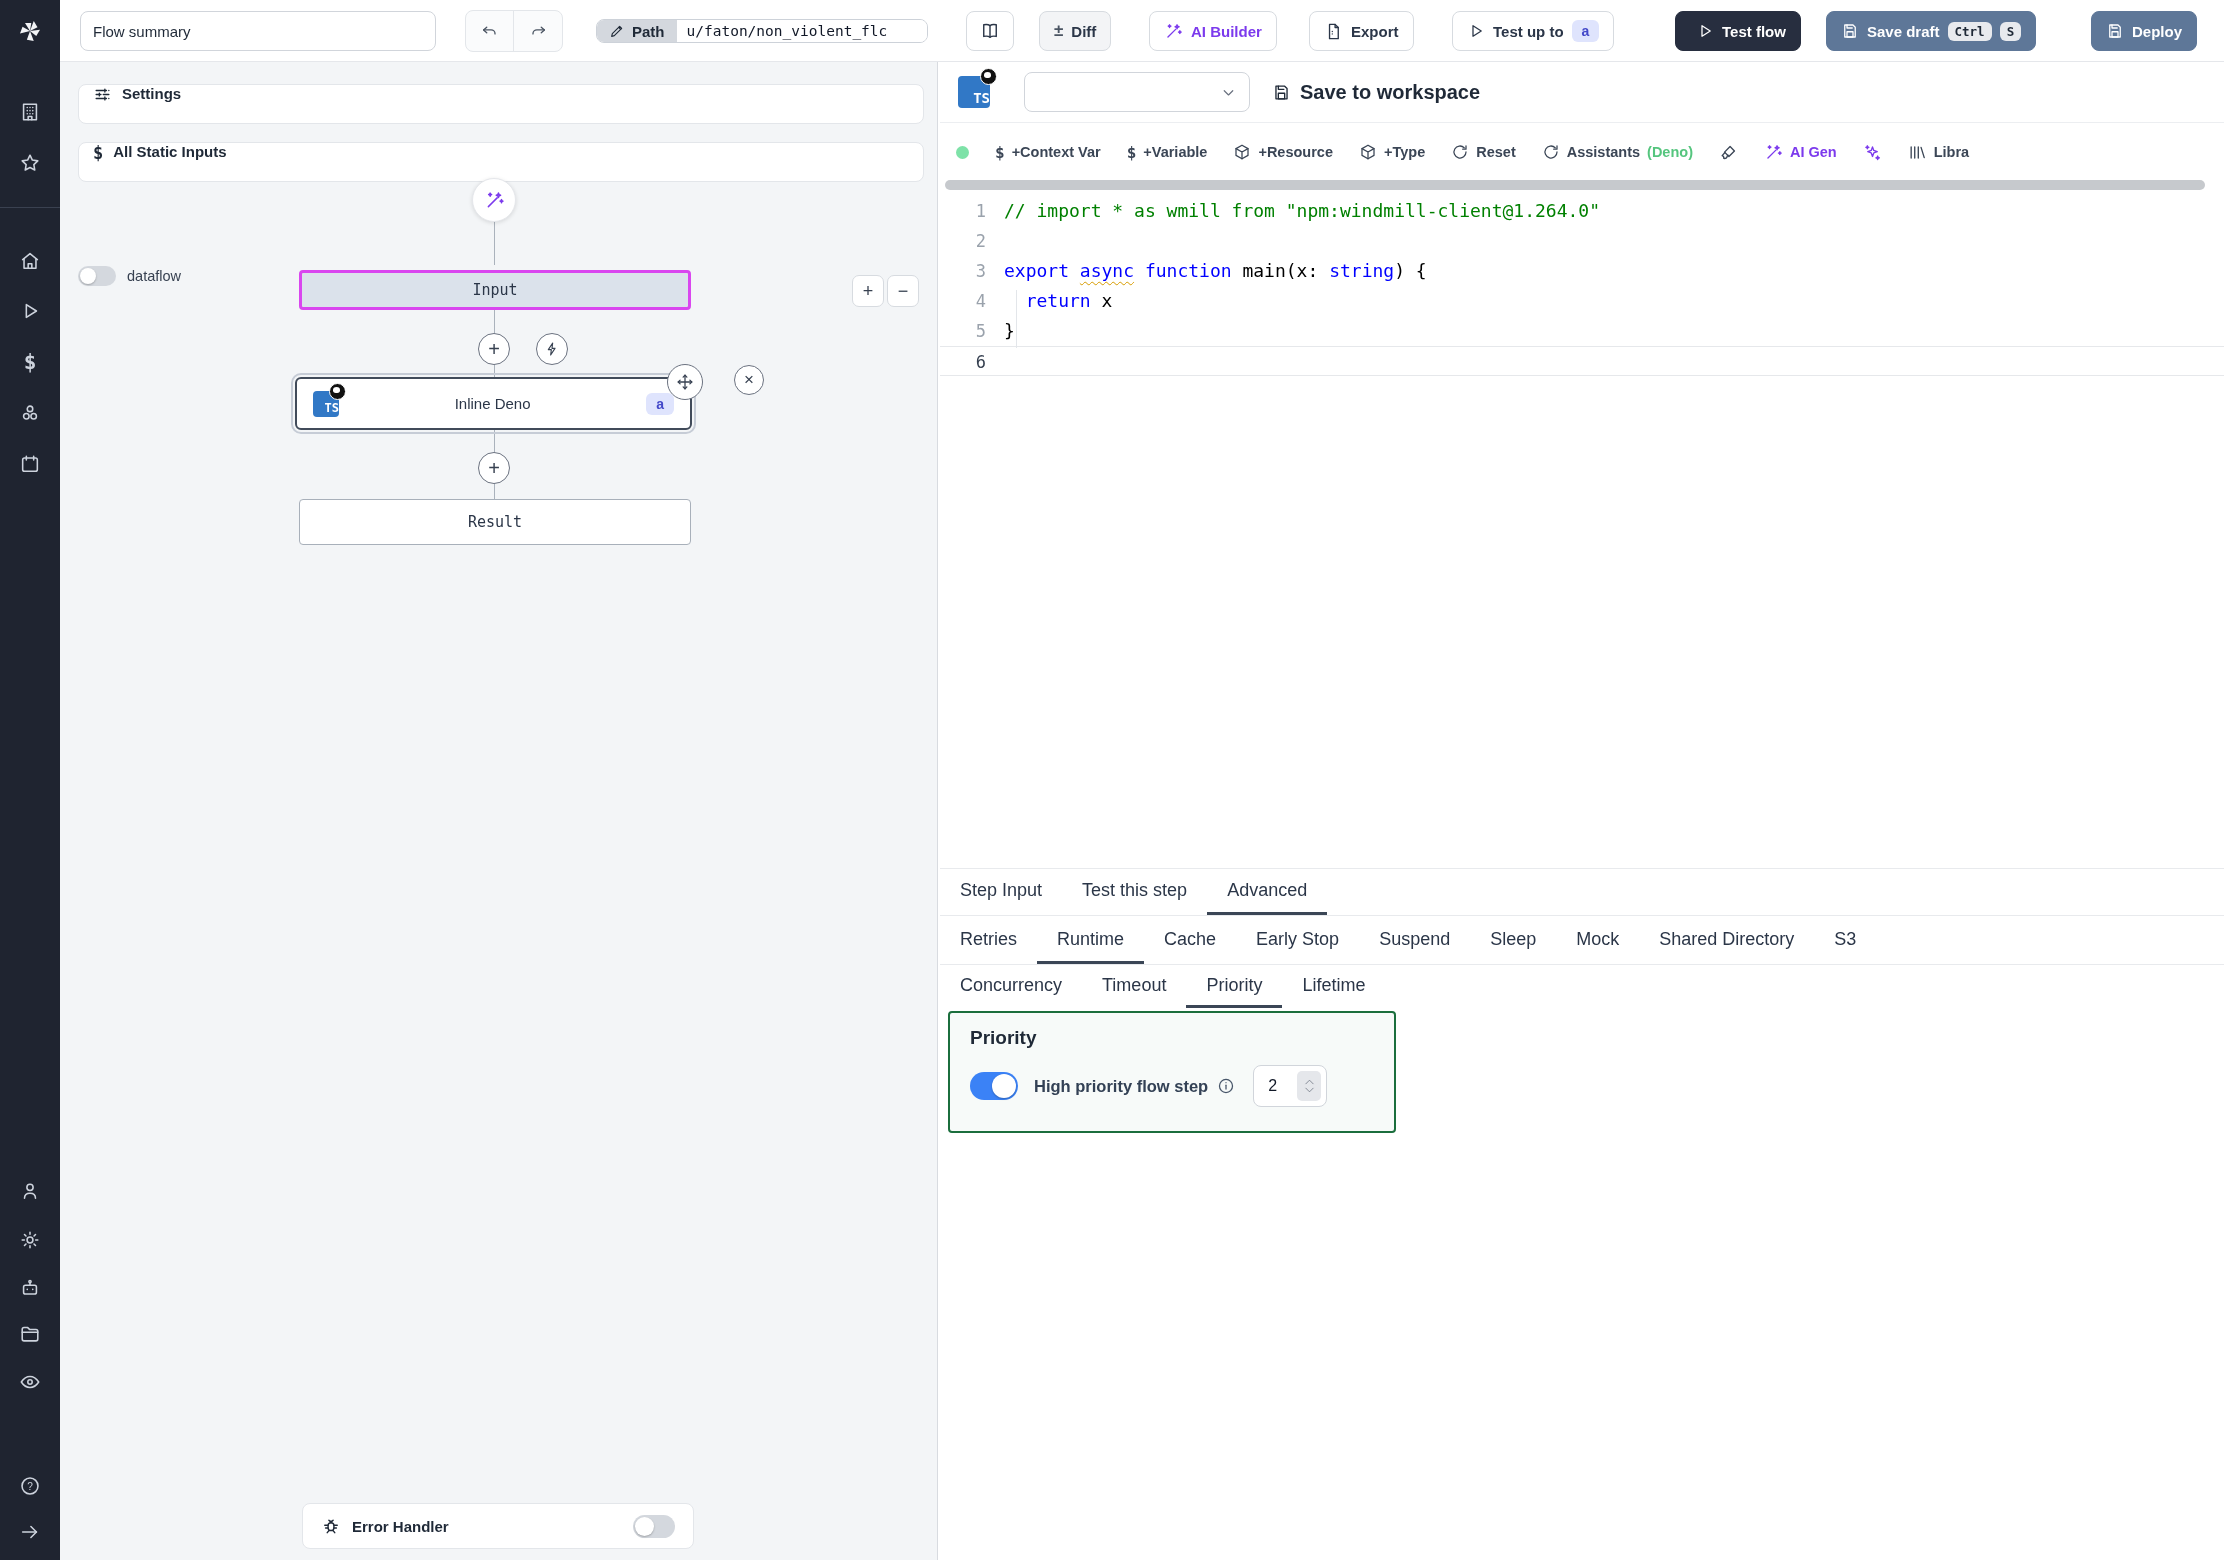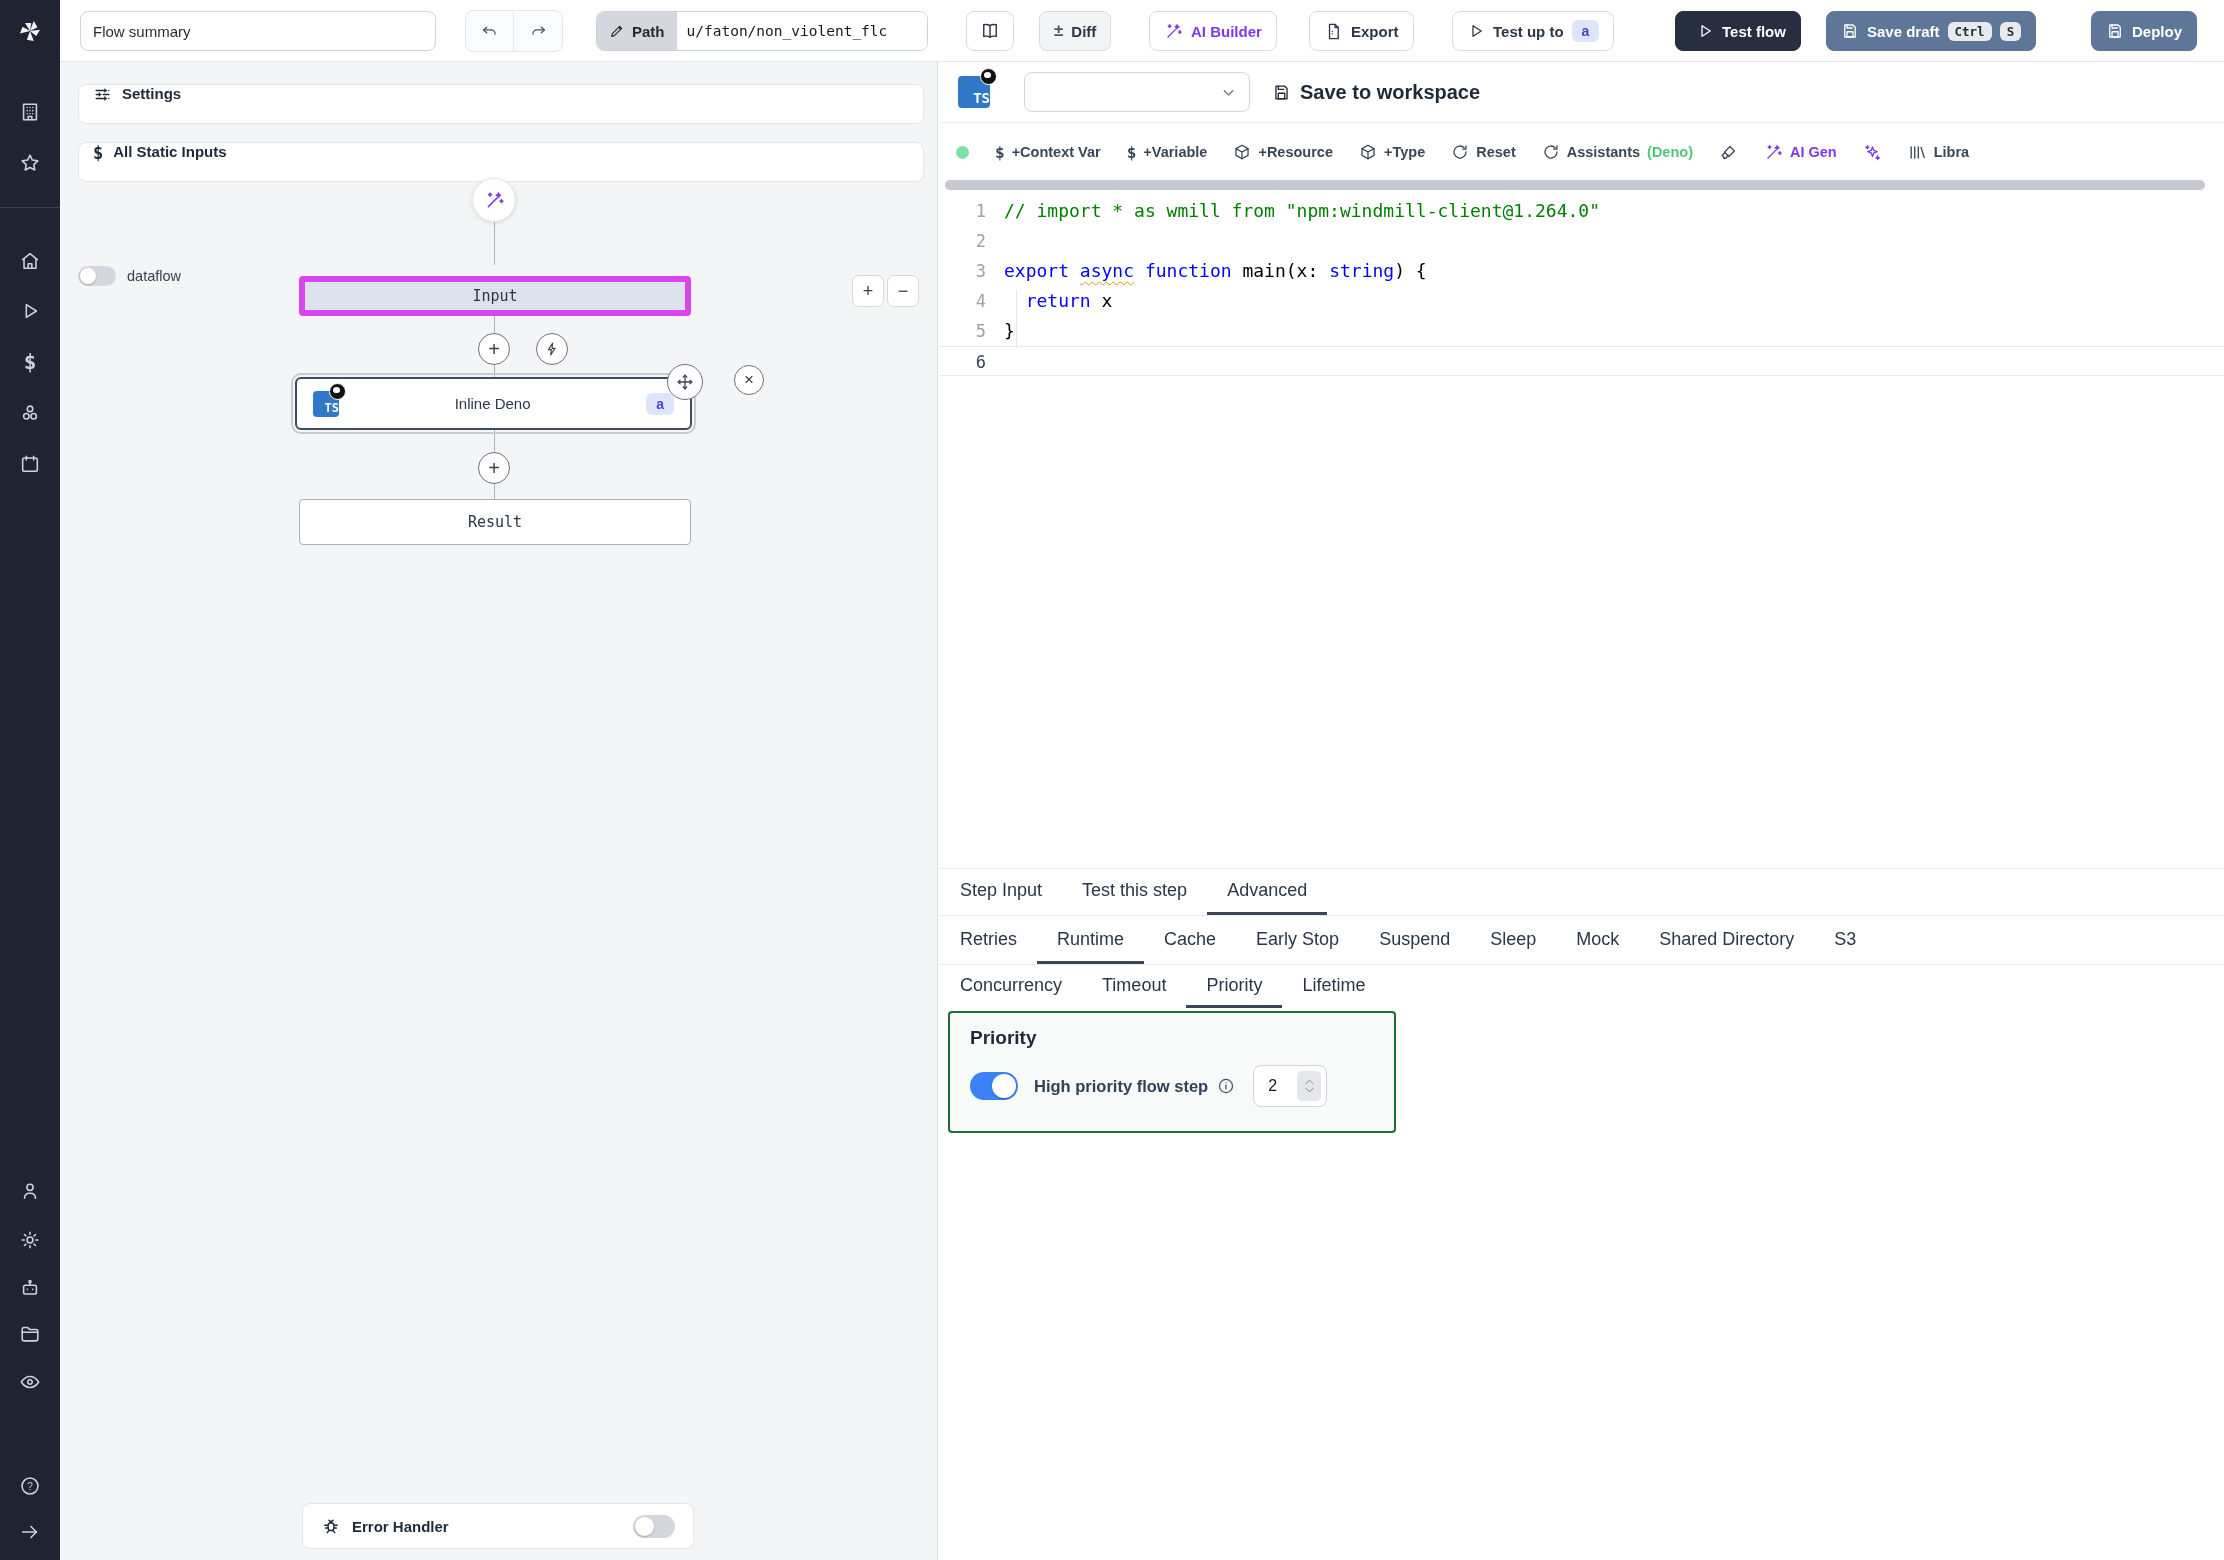--- a/index.html
+++ b/index.html
@@ -20,21 +20,21 @@
   .btn { border:1px solid #d7dbe0; border-radius:8px; background:#fff; color:#2b3648; font-size:15px; font-weight:700; height:40px; display:flex; align-items:center; gap:8px; padding:0 14px; cursor:pointer; }
   .btn.gray { background:#f3f4f6; font-weight:600; }
   .btn.purple { color:#7c3aed; }
   .btn.dark { background:#272e3f; border-color:#272e3f; color:#fff;padding-left:20px; }
   .btn.steel { background:#5e7798; border-color:#5e7798; color:#fff;gap:8px; }
   .kbd { font-family:"DejaVu Sans Mono",monospace; font-size:12.5px; background:#e8eaee; color:#1f2937; border-radius:6px; padding:2px 7px; font-weight:700; }
   .badge-a { background:#dfe4fd; color:#4348c9; font-weight:700; font-size:14px; border-radius:6px; padding:3px 10px; }
   .undo-redo { display:flex; border:1px solid #e3e6ea; border-radius:8px; overflow:hidden; background:#fafbfc; }
   .undo-redo > div { width:48px; height:40px; display:flex; align-items:center; justify-content:center; color:#4b5563; cursor:pointer; }
   .undo-redo > div:first-child { border-right:1px solid #e3e6ea; }
-  .path-group { display:flex; height:40px; border:1px solid #cdd2d9; border-radius:8px; overflow:hidden; }
+  .path-group { display:flex; height:24px; border:1px solid #cdd2d9; border-radius:8px; overflow:hidden; }
   .path-chip { background:#d4d8de; display:flex; align-items:center; gap:7px; padding:0 12px; color:#1f2937; font-weight:700; font-size:15px; }
   .path-value { background:#fff; display:flex; align-items:center; padding:0 10px; font-size:14.5px; color:#111827; width:250px; overflow:hidden; white-space:nowrap; }
 
   
   .flow { position:absolute; left:60px; top:62px; width:878px; height:1498px; background:#f3f5f7; border-right:1px solid #d8dbe0; overflow:hidden; }
   .card-row { position:absolute; left:18px; width:846px; height:40px; background:#fff; border:1px solid #e3e6ea; border-radius:8px; display:flex; gap:10px; padding:0 14px; color:#1f2937; font-weight:700; font-size:15px; cursor:pointer; }
   .toggle { position:relative; border-radius:999px; background:#d4d8de; cursor:pointer; }
   .toggle .knob { position:absolute; top:2px; left:2px; background:#fff; border-radius:50%; box-shadow:0 1px 2px rgba(0,0,0,.25); }
   .toggle.on { background:#3b82f6; }
   .toggle.on .knob { left:auto; right:2px; }
@@ -317,21 +317,21 @@
         <path d="M16.5 3.5l.7 1.8 1.8.7-1.8.7-.7 1.8-.7-1.8-1.8-.7 1.8-.7zM20 11l.5 1.2 1.2.5-1.2.5L20 14.5l-.5-1.3-1.2-.5 1.2-.5zM7 3.5l.5 1.2 1.2.5-1.2.5L7 7 6.5 5.7 5.3 5.2l1.2-.5z"></path>
       </svg>
   </div>
   <div class="zoom-btn" style="left:792px">+</div>
   <div class="zoom-btn" style="left:827px">−</div>
 
   <div class="connector" style="left:434px;top:160px;height:43px"></div>
   <div class="connector" style="left:434px;top:243px;height:72px"></div>
   <div class="connector" style="left:434px;top:368px;height:69px"></div>
 
-  <div class="node mono" style="left:239px;top:214px;width:392px;height:40px;background:#dbe2eb;border:6px solid #d946ef;border-radius:4px">
+  <div class="node mono" style="left:239px;top:208px;width:392px;height:40px;background:#dbe2eb;border:3px solid #d946ef;border-radius:4px">
     <span>Input</span>
   </div>
 
   <div class="g-circle" style="left:418px;top:271px;width:32px;height:32px;font-size:20px">+</div>
   <div class="g-circle" style="left:476px;top:271px;width:32px;height:32px">
     <svg class="ic" width="16" height="16" viewBox="0 0 24 24">
         <path d="M13 3L6.5 13H11l-1 8L16.5 11H12z"></path>
       </svg>
   </div>
 

